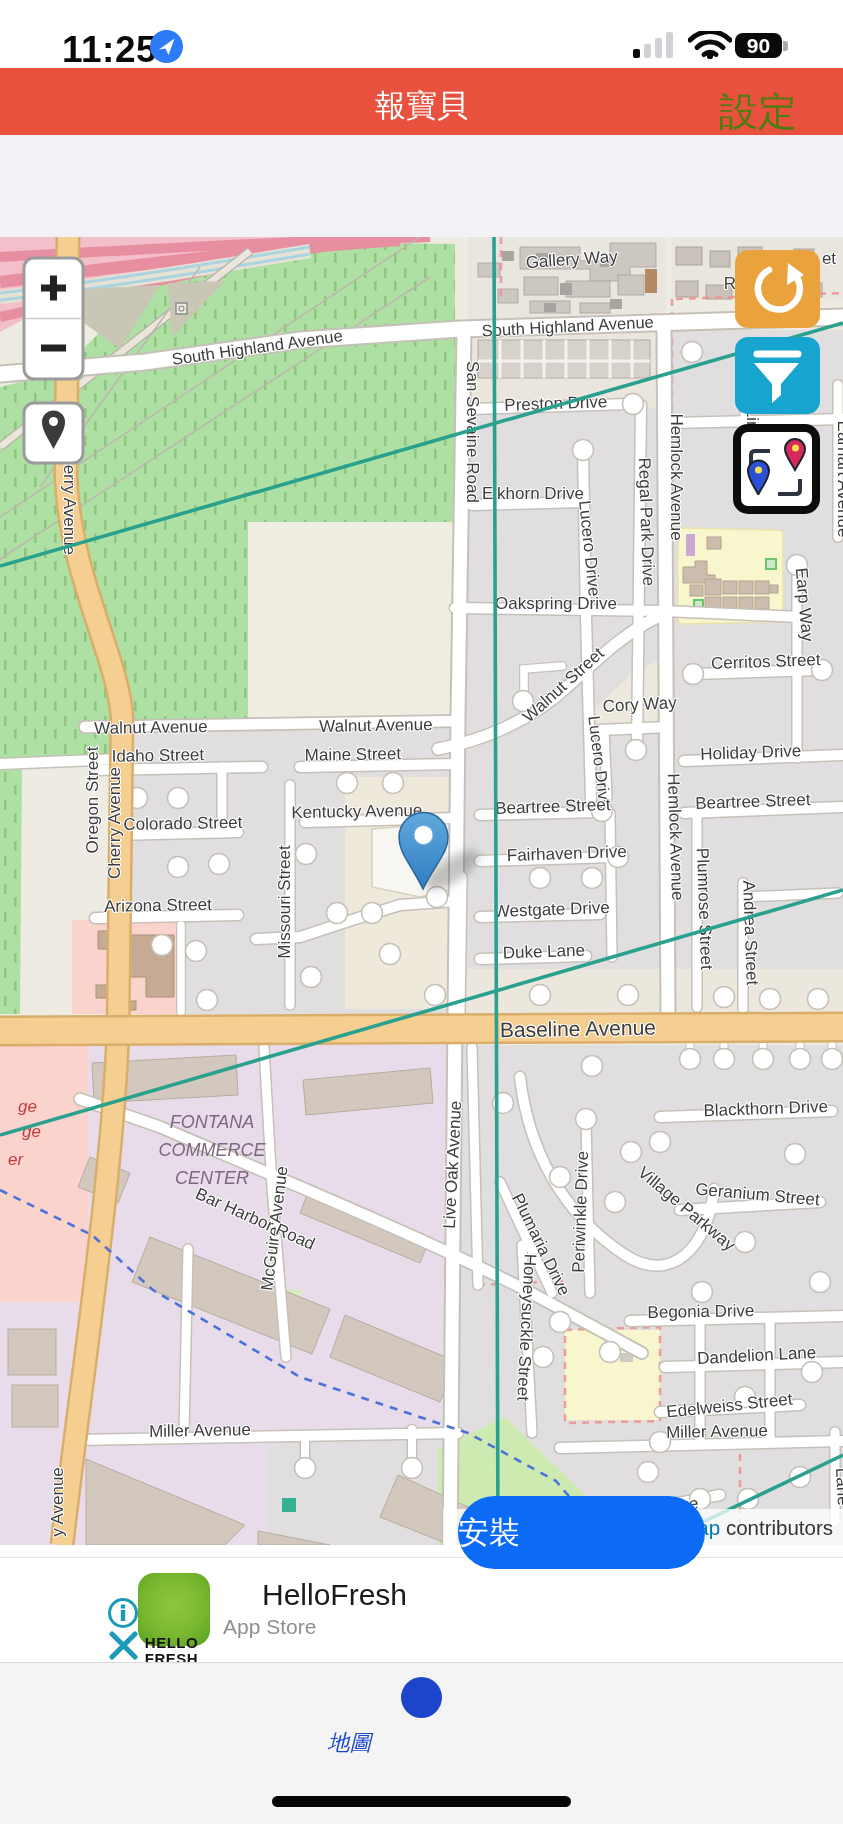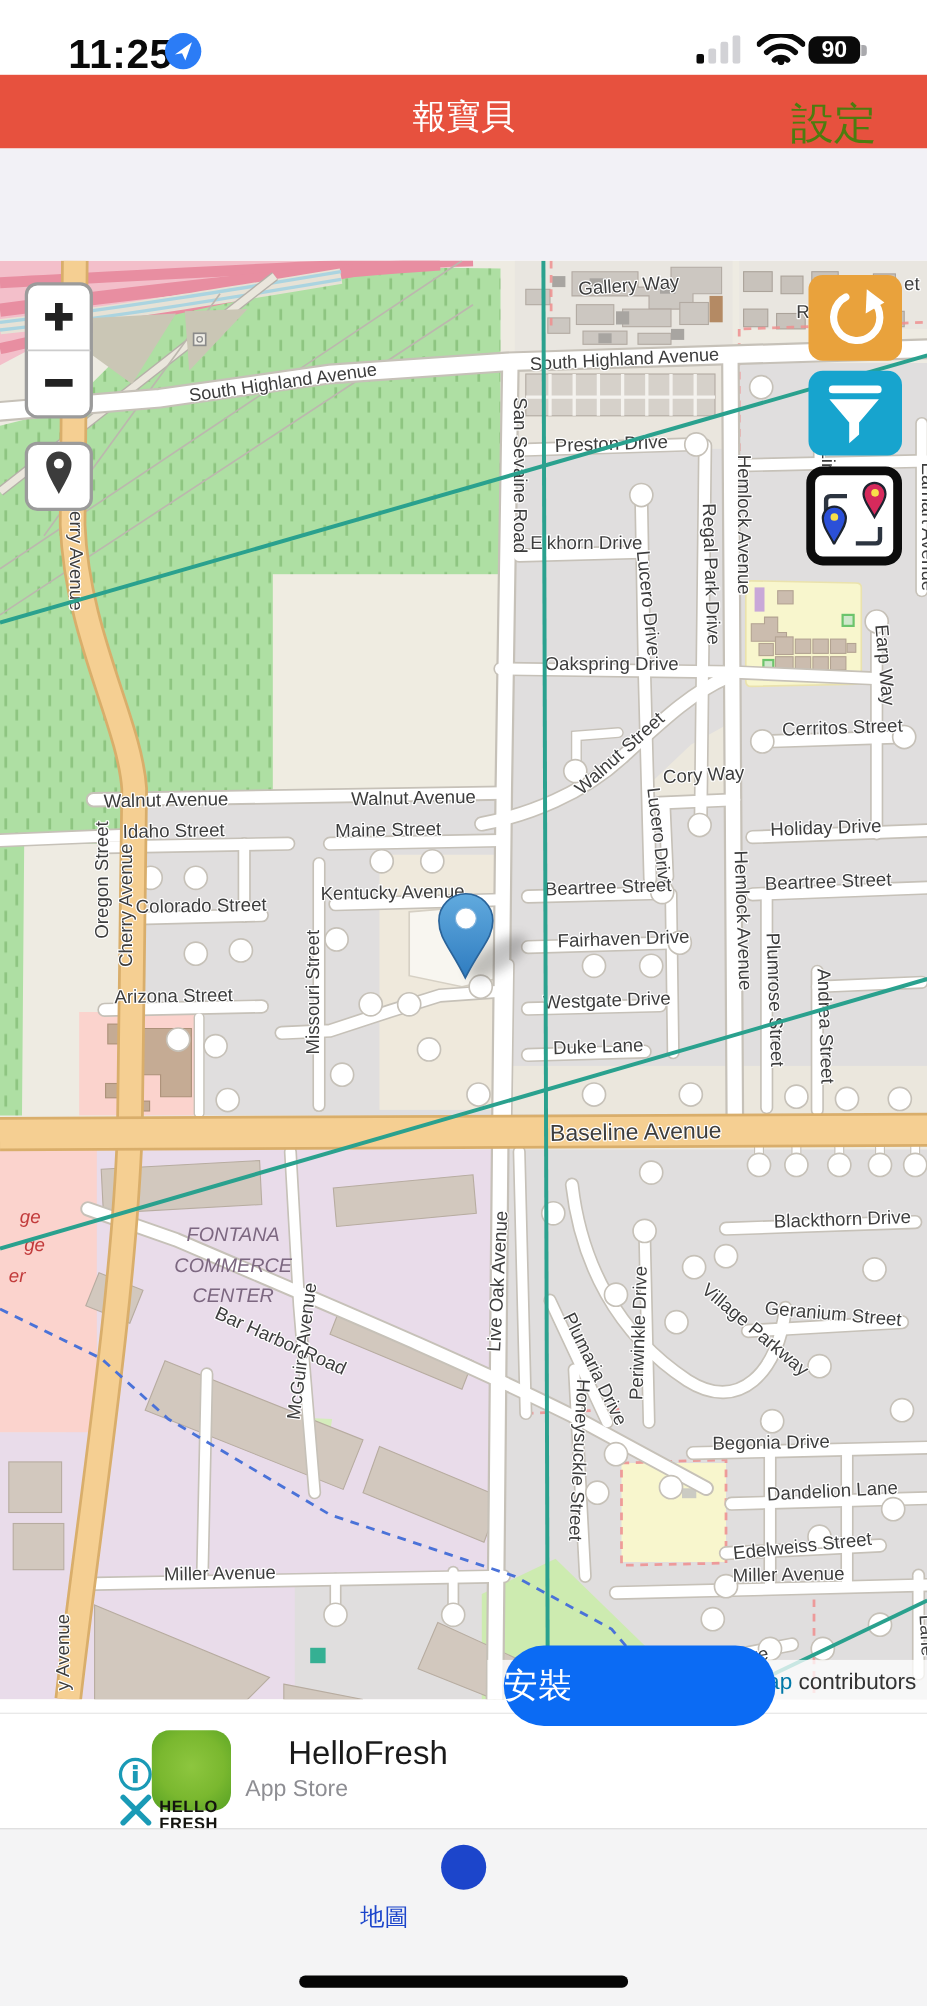--- a/index.html
+++ b/index.html
@@ -587,17 +587,17 @@
   <div class="abs" style="left:222px;top:1578px;font-size:30px;color:#1a1a1a;margin-left:40px;">HelloFresh</div>
 
   <div class="abs" style="left:223px;top:1615px;font-size:21px;color:#8e8e93;">App Store</div>
 
   <div class="abs" style="left:458px;top:1496px;width:247px;height:73px;border-radius:37px;background:#0b6bf4;color:#fff;font-size:31px;text-align:left;line-height:73px;">安裝</div>
 
   <div class="abs" style="left:0;top:1662px;width:843px;height:162px;background:#f4f4f5;border-top:1px solid #dadada;box-sizing:border-box;"></div>
 
   <div class="abs" style="left:401px;top:1677px;width:41px;height:41px;border-radius:50%;background:#1c45cb;"></div>
 
-  <div class="abs" style="left:0;top:1728px;width:699px;text-align:center;font-size:22px;color:#1c45cb;">地圖</div>
+  <div class="abs" style="left:0;top:1728px;width:699px;text-align:center;font-size:22px;color:#1c45cb;font-style:italic;">地圖</div>
 
   <div class="abs" style="left:272px;top:1796px;width:299px;height:11px;border-radius:6px;background:#050505;"></div>
 
 </div>
 
 </body></html>

